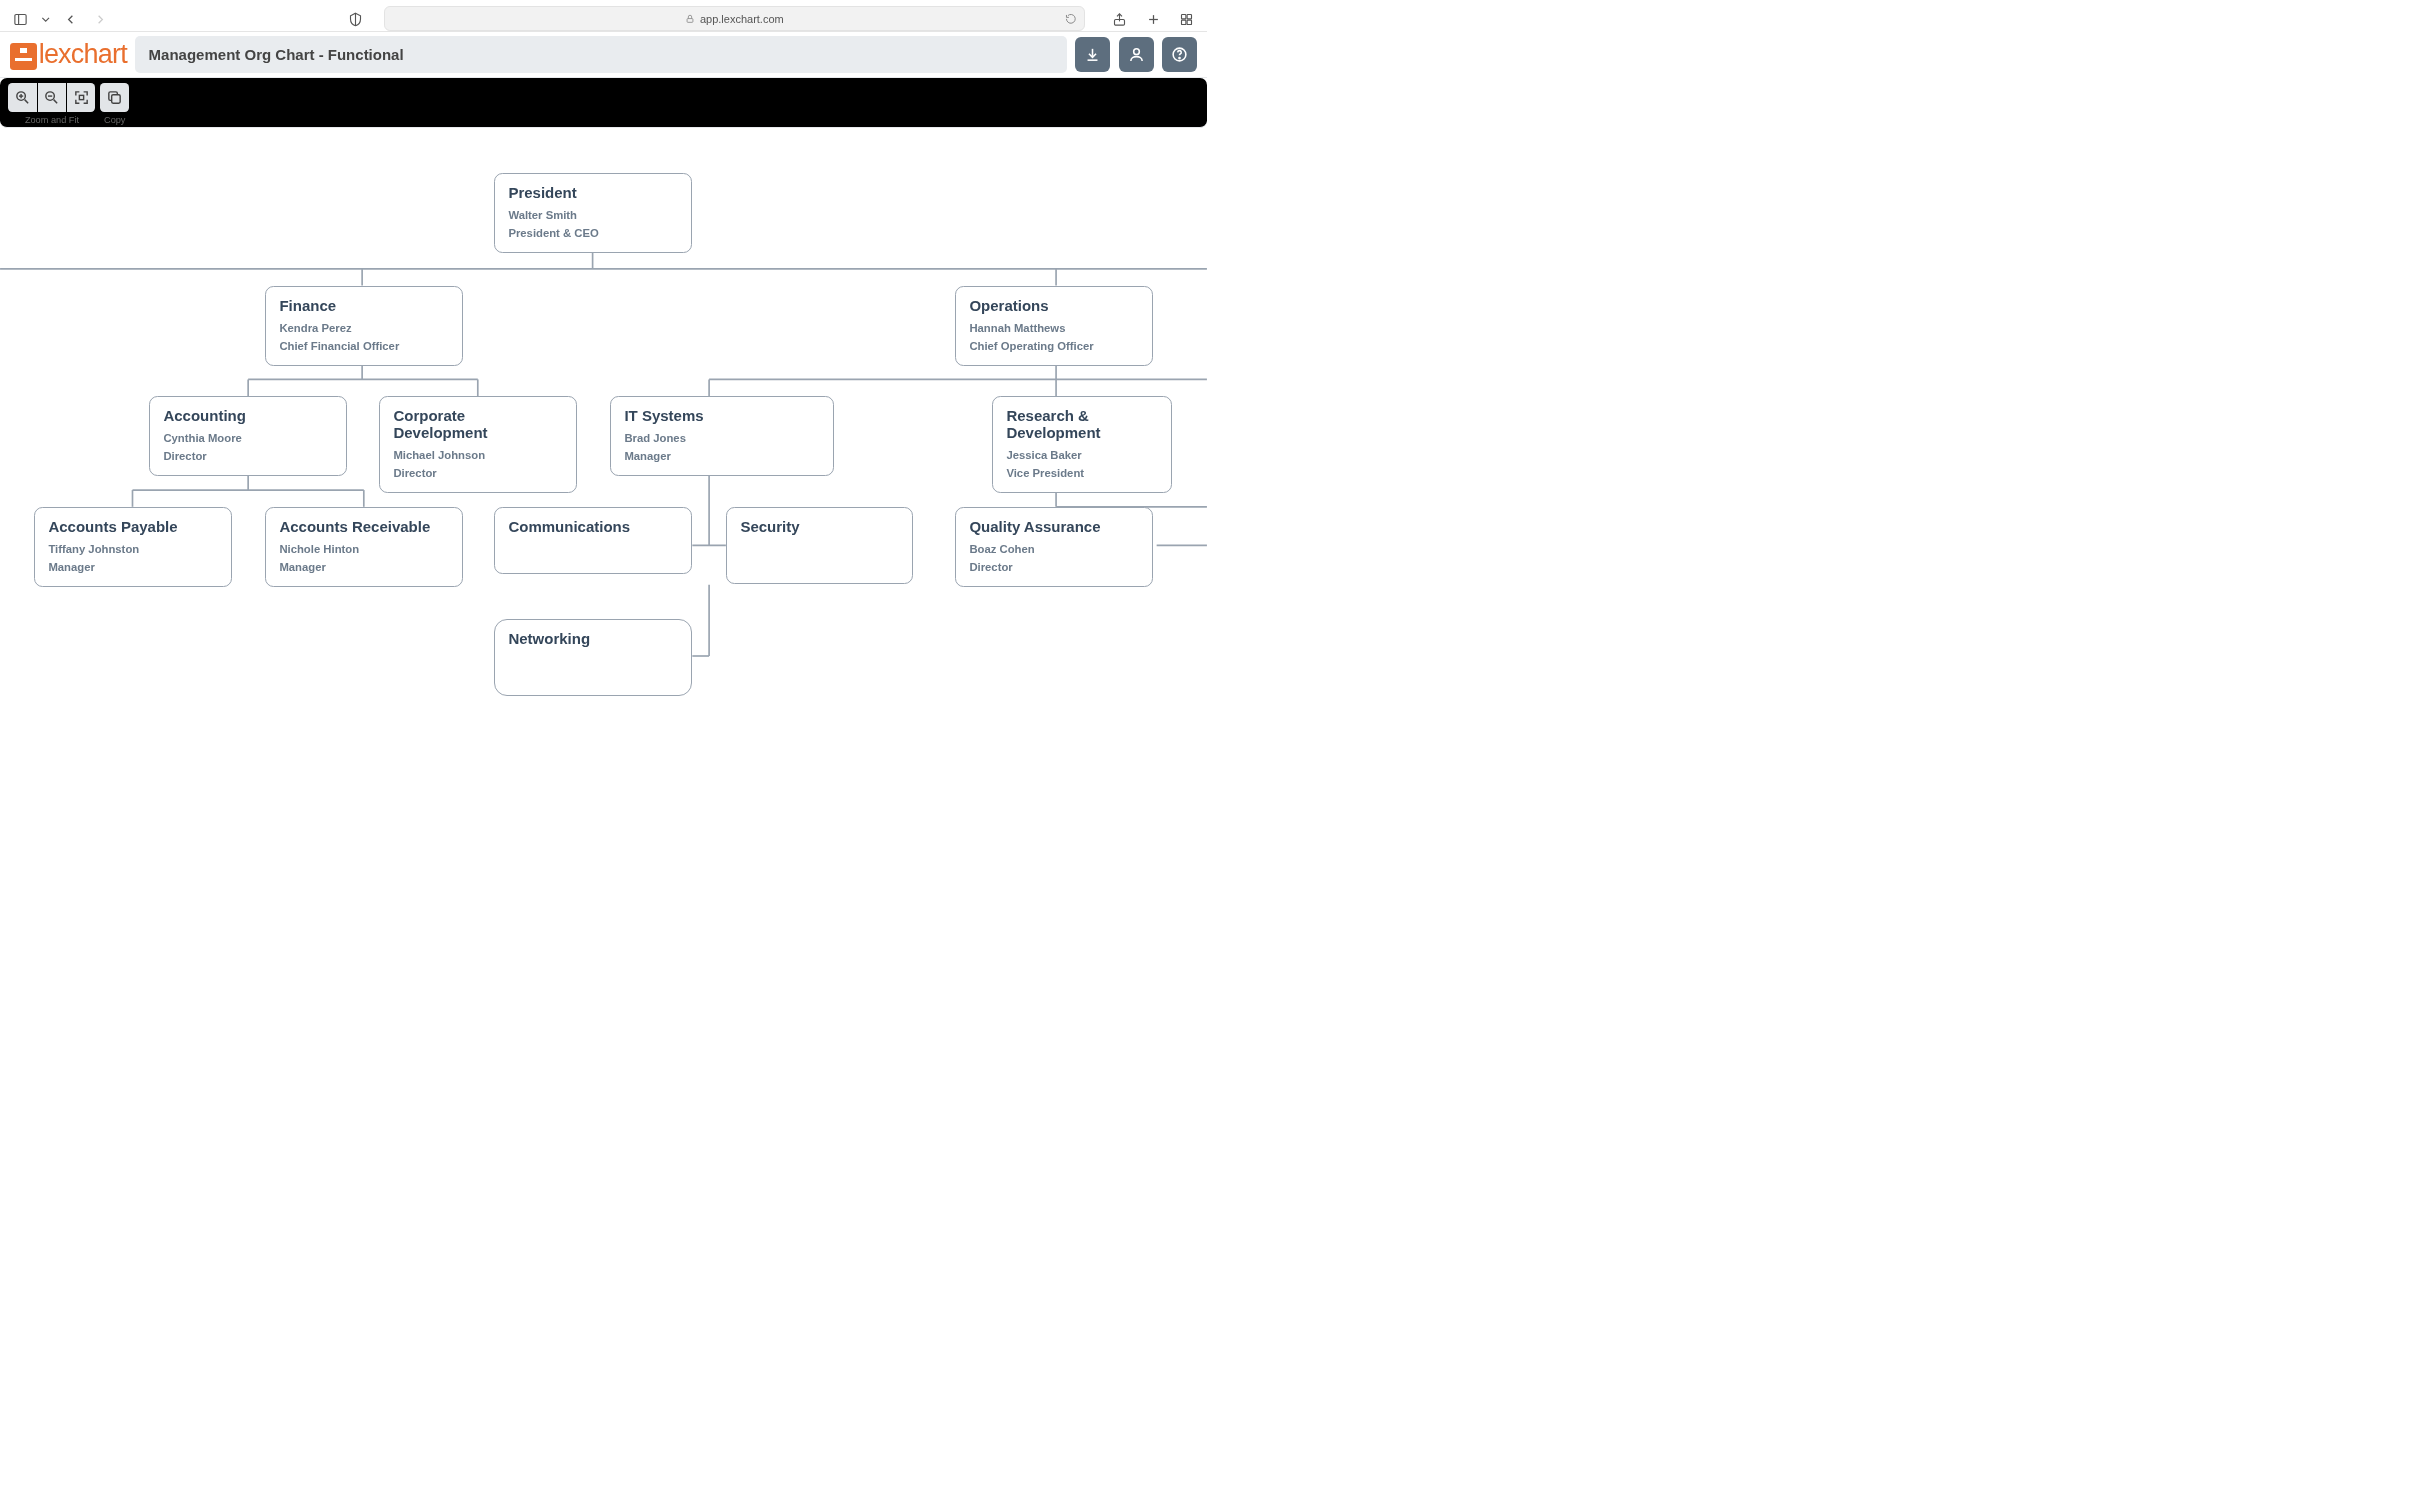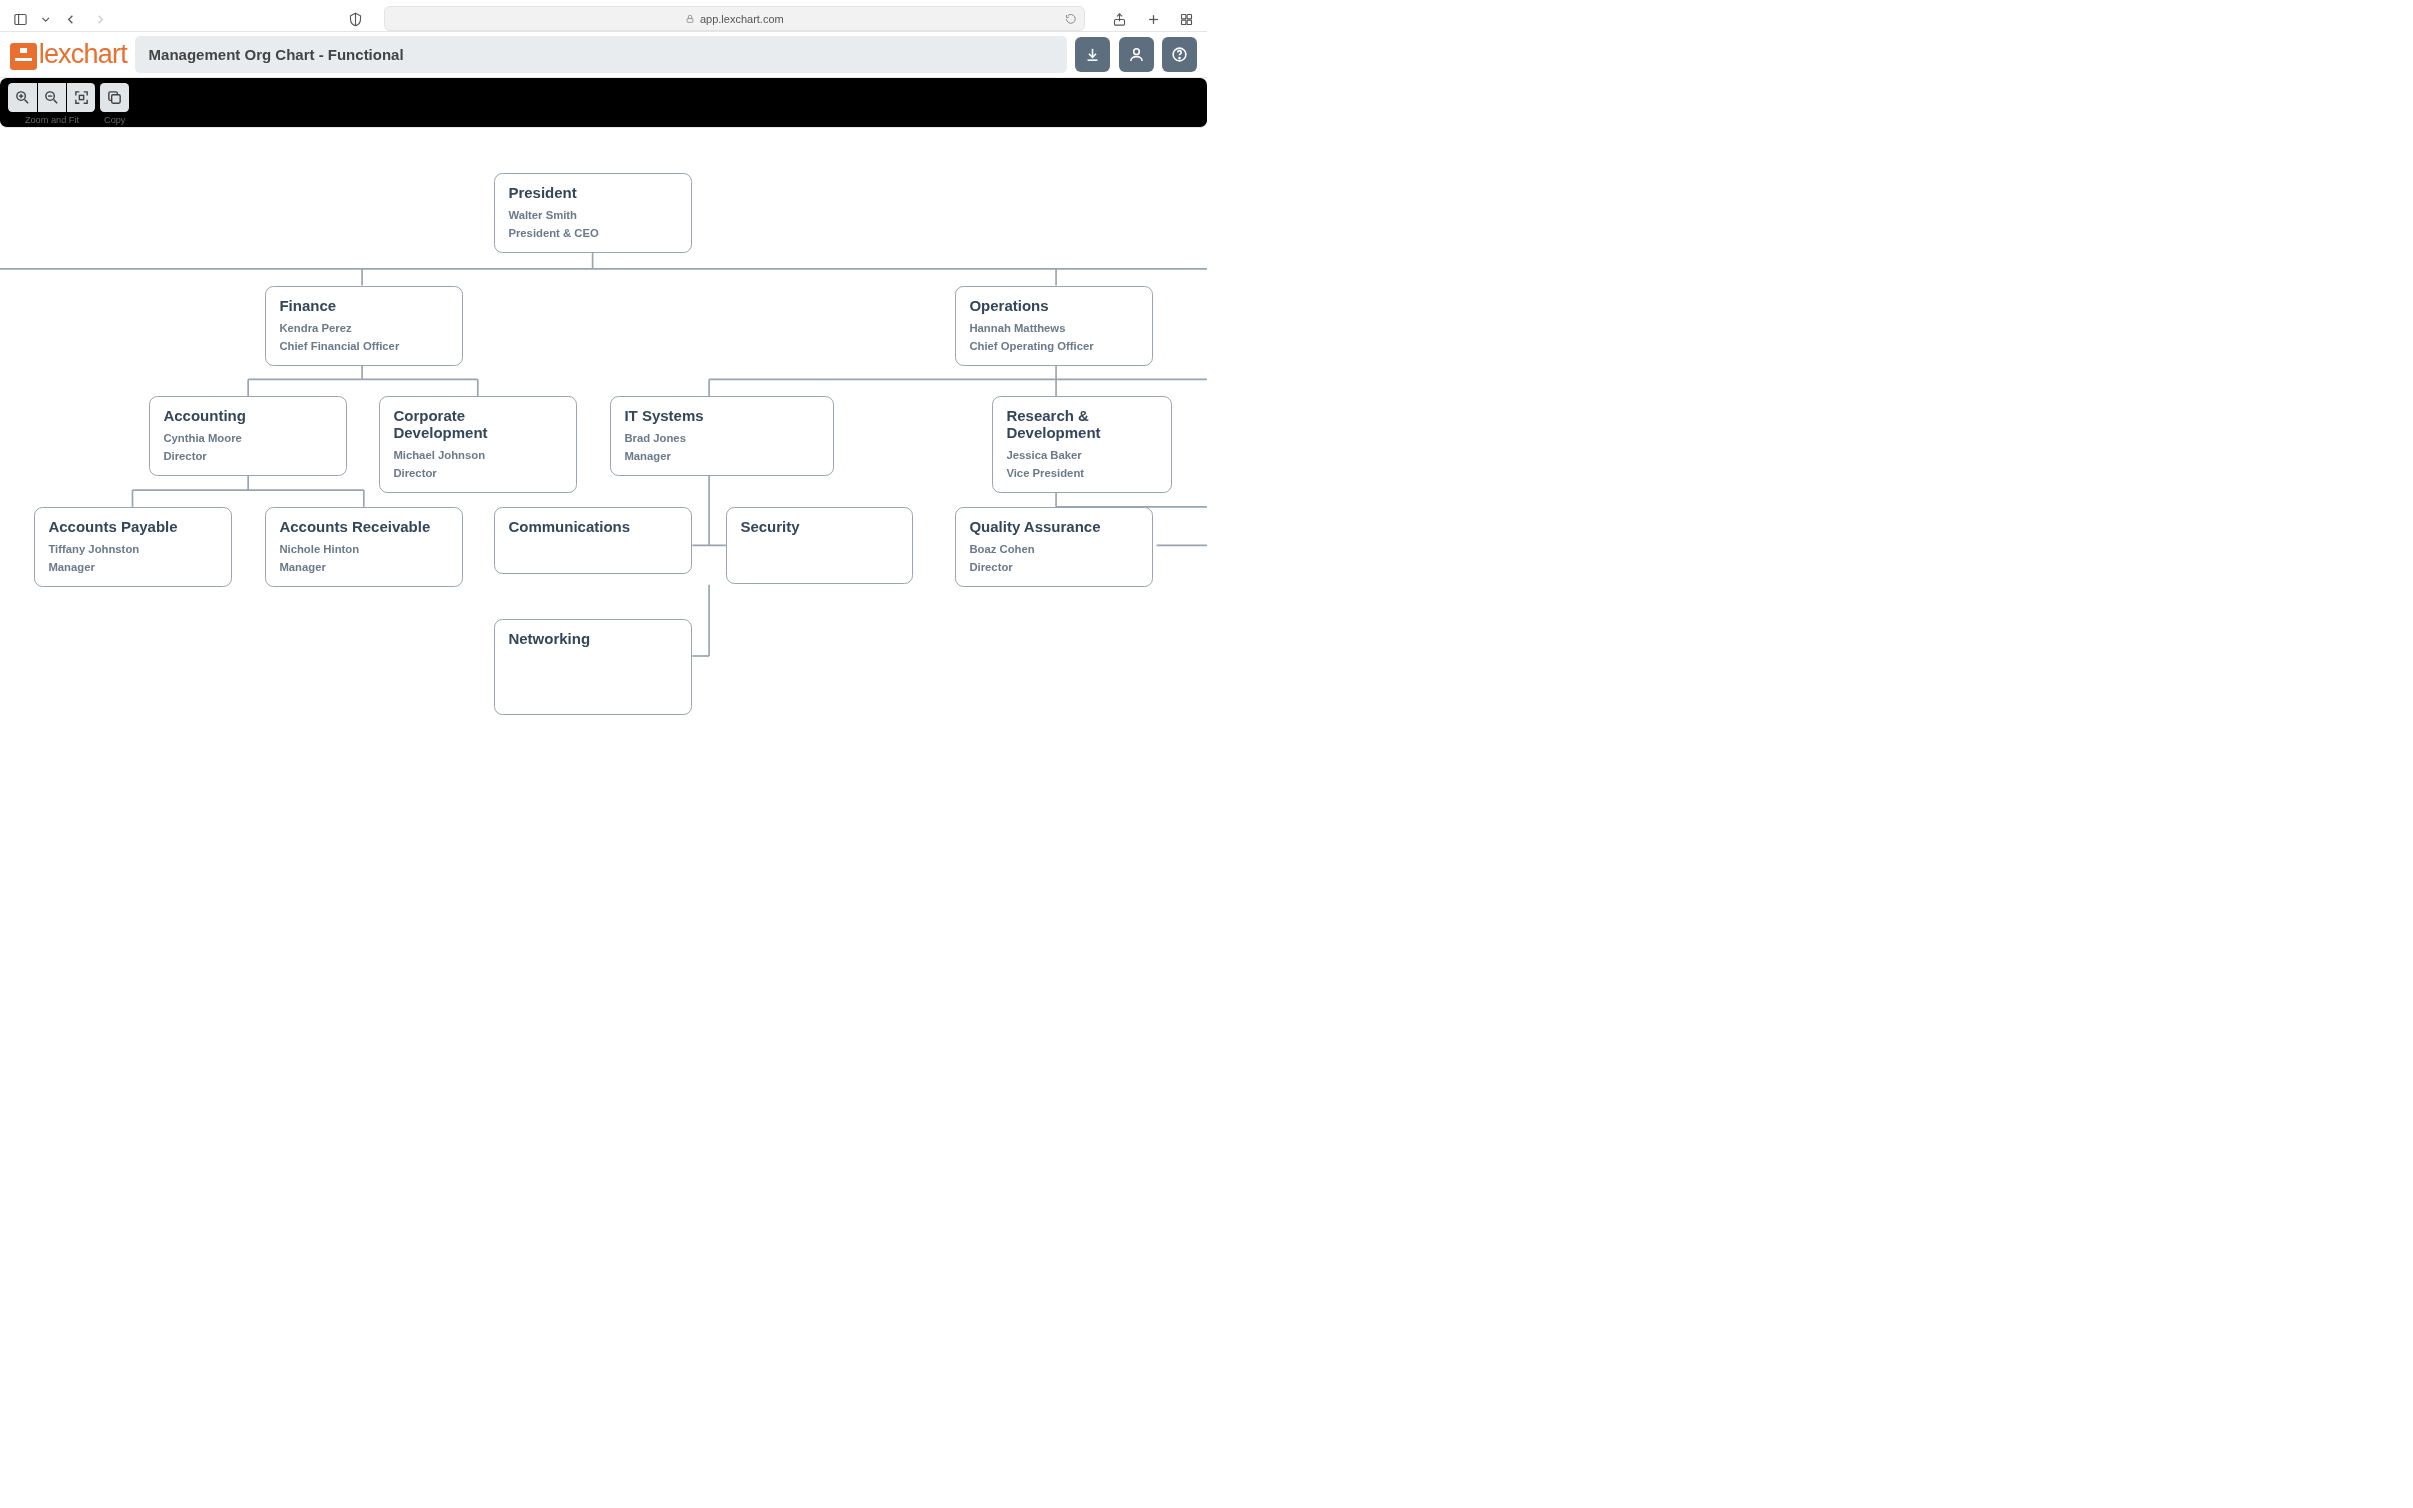--- a/index.html
+++ b/index.html
@@ -371,21 +371,21 @@
 </div>
 
 <div class="node" style="left:494px; top:379px; width:198px; height:67px;">
   <div class="node-title">Communications</div>
 </div>
 
 <div class="node" style="left:726px; top:379px; width:187px; height:77px;">
   <div class="node-title">Security</div>
 </div>
 
-<div class="node" style="left:494px; top:491px; width:198px; height:96px;">
+<div class="node" style="left:494px; top:491px; width:198px; height:77px;border-radius:13px;">
   <div class="node-title">Networking</div>
 </div>
 
 <div class="node" style="left:955px; top:379px; width:198px;">
   <div class="node-title">Quality Assurance</div>
   <div class="node-sub1">Boaz Cohen</div>
   <div class="node-sub2">Director</div>
 </div>
 
 </div>

